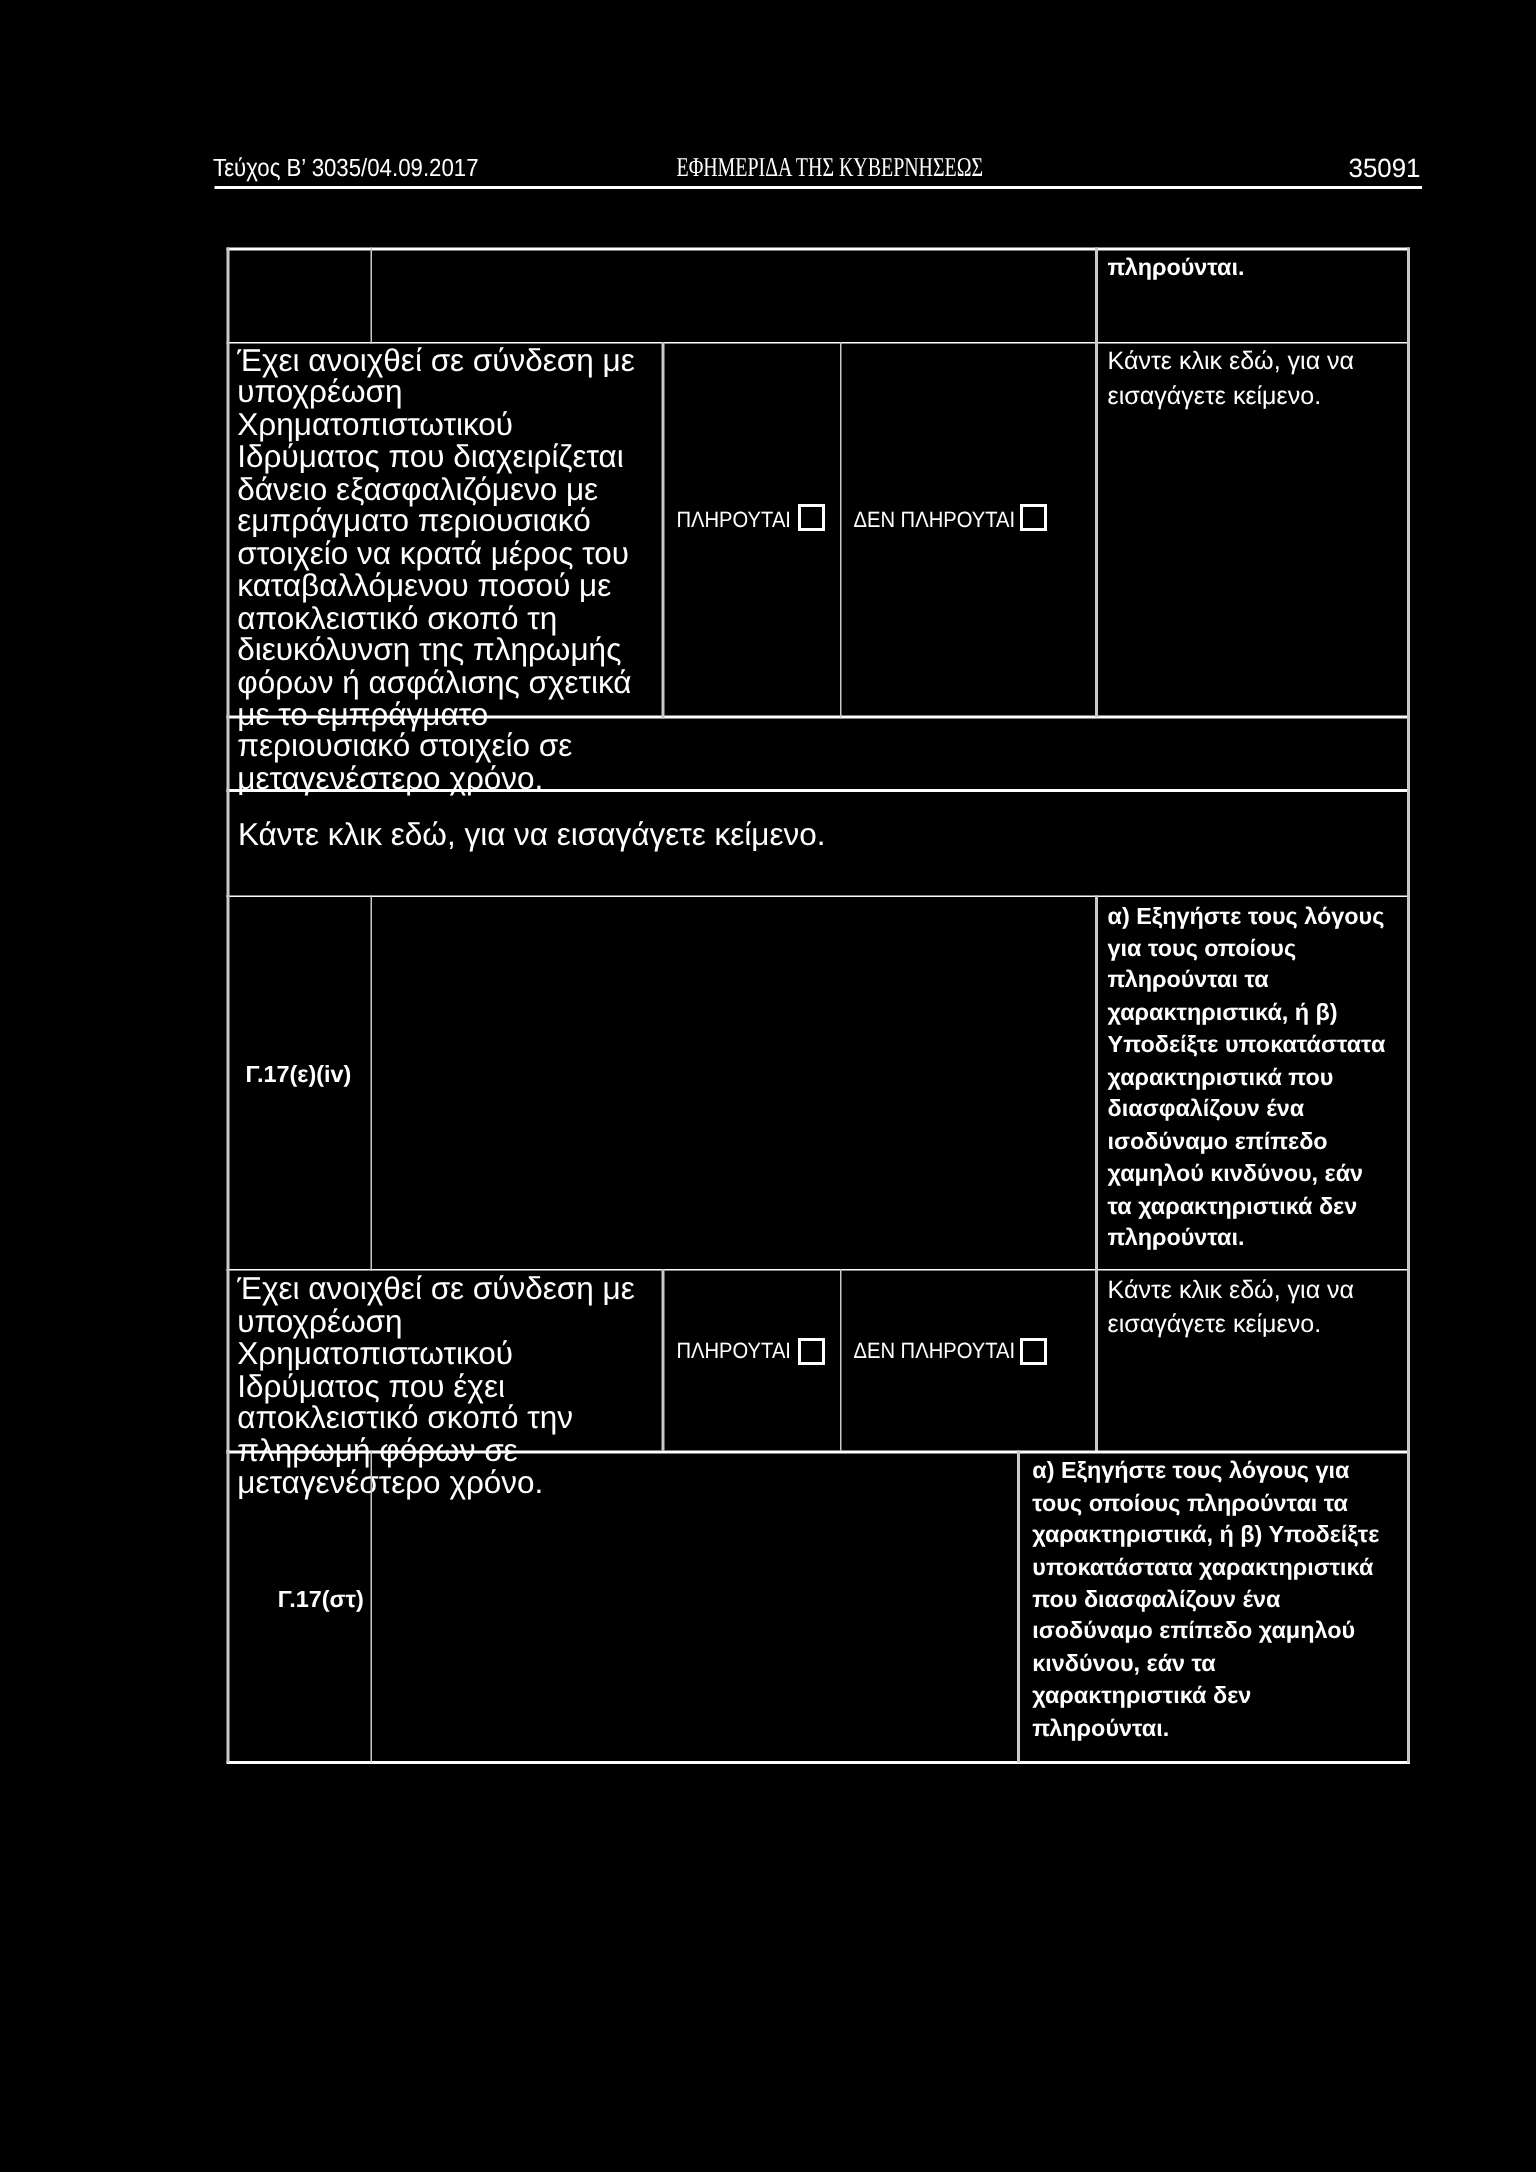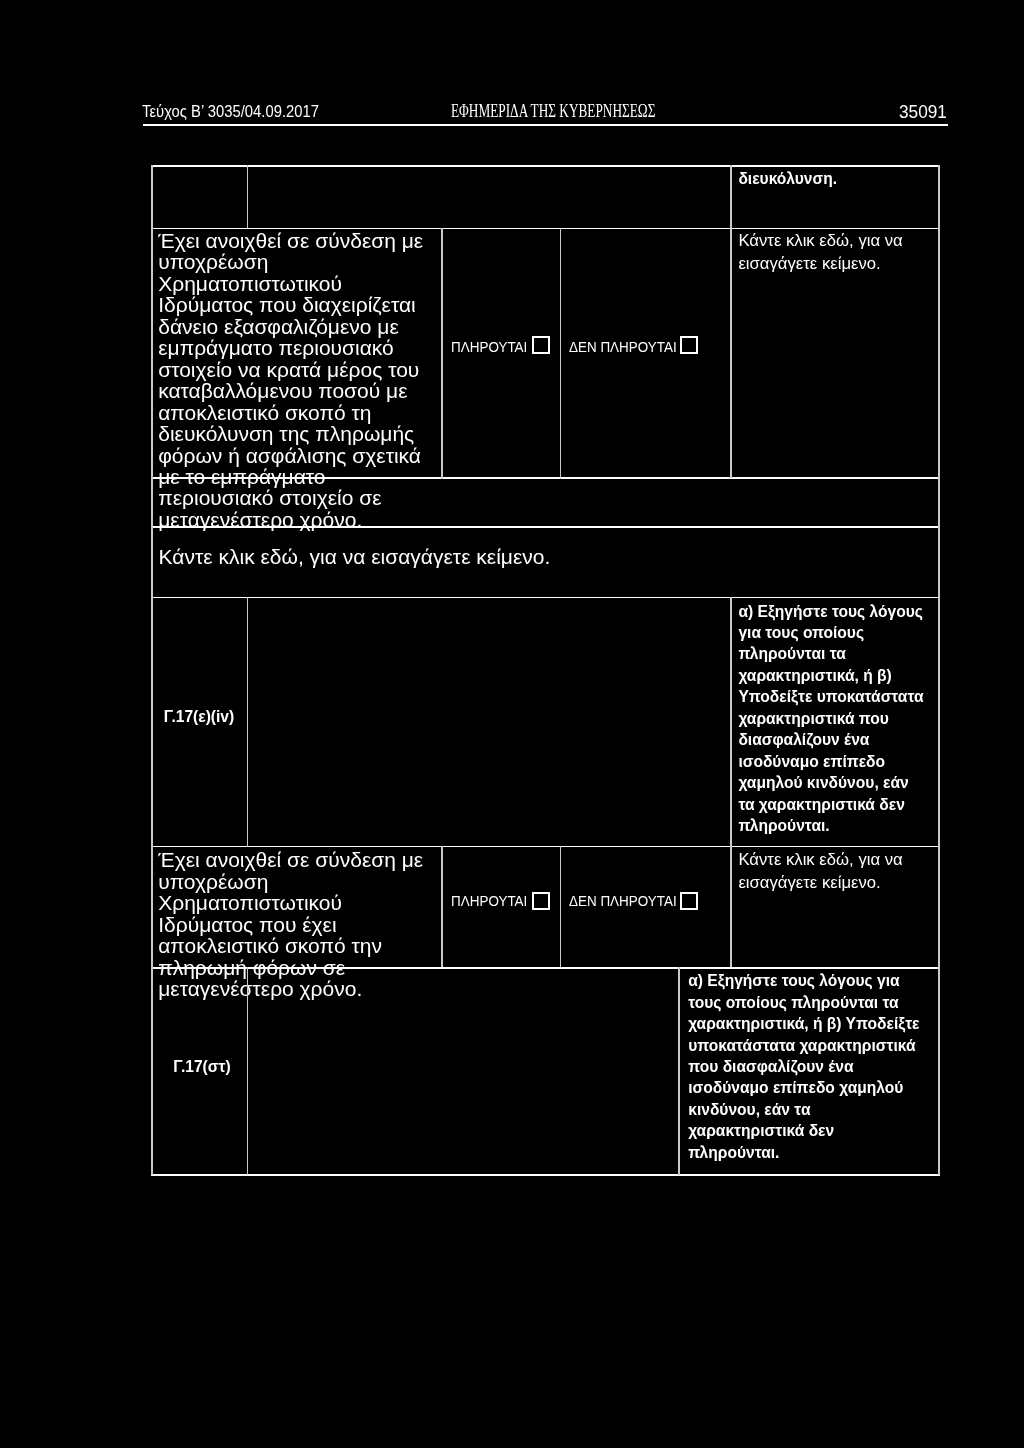--- a/index.html
+++ b/index.html
@@ -43,21 +43,21 @@
   <div class="hl" style="left:125.2px;top:477.4px;width:788.7px"></div>
   <div class="hl" style="left:125.2px;top:526.4px;width:788.7px"></div>
   <div class="hl" style="left:125.2px;top:597.0px;width:788.7px"></div>
   <div class="vl" style="left:125.2px;top:165.2px;height:433.2px"></div>
   <div class="vl" style="left:220.6px;top:165.2px;height:63.4px"></div>
   <div class="vl" style="left:415.4px;top:227.8px;height:250.8px"></div>
   <div class="vl" style="left:533.6px;top:227.8px;height:250.8px"></div>
   <div class="vl" style="left:704.0px;top:165.2px;height:312.9px"></div>
   <div class="vl" style="left:912.3px;top:165.2px;height:433.2px"></div>
 
-  <div class="tb" style="left:712.4px;top:168.3px;width:192px">διευκόλυνση.</div>
+  <div class="tb" style="left:712.4px;top:168.3px;width:192px">πληρούνται.</div>
   <div class="tx" style="left:132.2px;top:230.0px;width:278px">Έχει ανοιχθεί σε σύνδεση με υποχρέωση Χρηματοπιστωτικού Ιδρύματος που διαχειρίζεται δάνειο εξασφαλιζόμενο με εμπράγματο περιουσιακό στοιχείο να κρατά μέρος του καταβαλλόμενου ποσού με αποκλειστικό σκοπό τη διευκόλυνση της πληρωμής φόρων ή ασφάλισης σχετικά με το εμπράγματο περιουσιακό στοιχείο σε μεταγενέστερο χρόνο.</div>
   <div class="opt" style="left:425.4px;top:336.8px">ΠΛΗΡΟΥΤΑΙ</div>
   <div class="chk" style="left:505.8px;top:335.9px"></div>
   <div class="opt" style="left:542.6px;top:336.8px">ΔΕΝ ΠΛΗΡΟΥΤΑΙ</div>
   <div class="chk" style="left:654.3px;top:335.9px"></div>
   <div class="tn" style="left:712.4px;top:230.4px;width:192px">Κάντε κλικ εδώ, για να εισαγάγετε κείμενο.</div>
   <div class="tx" style="left:132.6px;top:545.7px;width:600px">Κάντε κλικ εδώ, για να εισαγάγετε κείμενο.</div>
 
   <div class="hl" style="left:125.2px;top:845.8px;width:788.7px"></div>
   <div class="vl" style="left:125.2px;top:597.0px;height:371.4px"></div>
@@ -76,16 +76,16 @@
   <div class="chk" style="left:654.3px;top:891.7px"></div>
   <div class="tn" style="left:712.4px;top:849.4px;width:192px">Κάντε κλικ εδώ, για να εισαγάγετε κείμενο.</div>
 
   <div class="hl" style="left:125.2px;top:967.2px;width:788.7px"></div>
   <div class="hl" style="left:125.2px;top:1174.2px;width:788.7px"></div>
   <div class="vl" style="left:125.2px;top:967.2px;height:208.2px"></div>
   <div class="vl" style="left:220.6px;top:967.2px;height:208.2px"></div>
   <div class="vl" style="left:652.3px;top:967.2px;height:208.2px"></div>
   <div class="vl" style="left:912.3px;top:967.2px;height:208.2px"></div>
 
-  <div class="tb" style="left:109px;top:1055.5px;width:95.6px;text-align:right">Γ.17(στ)</div>
+  <div class="tb" style="left:140px;top:1055.5px;width:95.6px;text-align:center">Γ.17(στ)</div>
   <div class="tb" style="left:662.2px;top:970.2px;width:241px">α) Εξηγήστε τους λόγους για τους οποίους πληρούνται τα χαρακτηριστικά, ή β) Υποδείξτε υποκατάστατα χαρακτηριστικά που διασφαλίζουν ένα ισοδύναμο επίπεδο χαμηλού κινδύνου, εάν τα χαρακτηριστικά δεν πληρούνται.</div>
 
 </div>
 
 </body></html>

